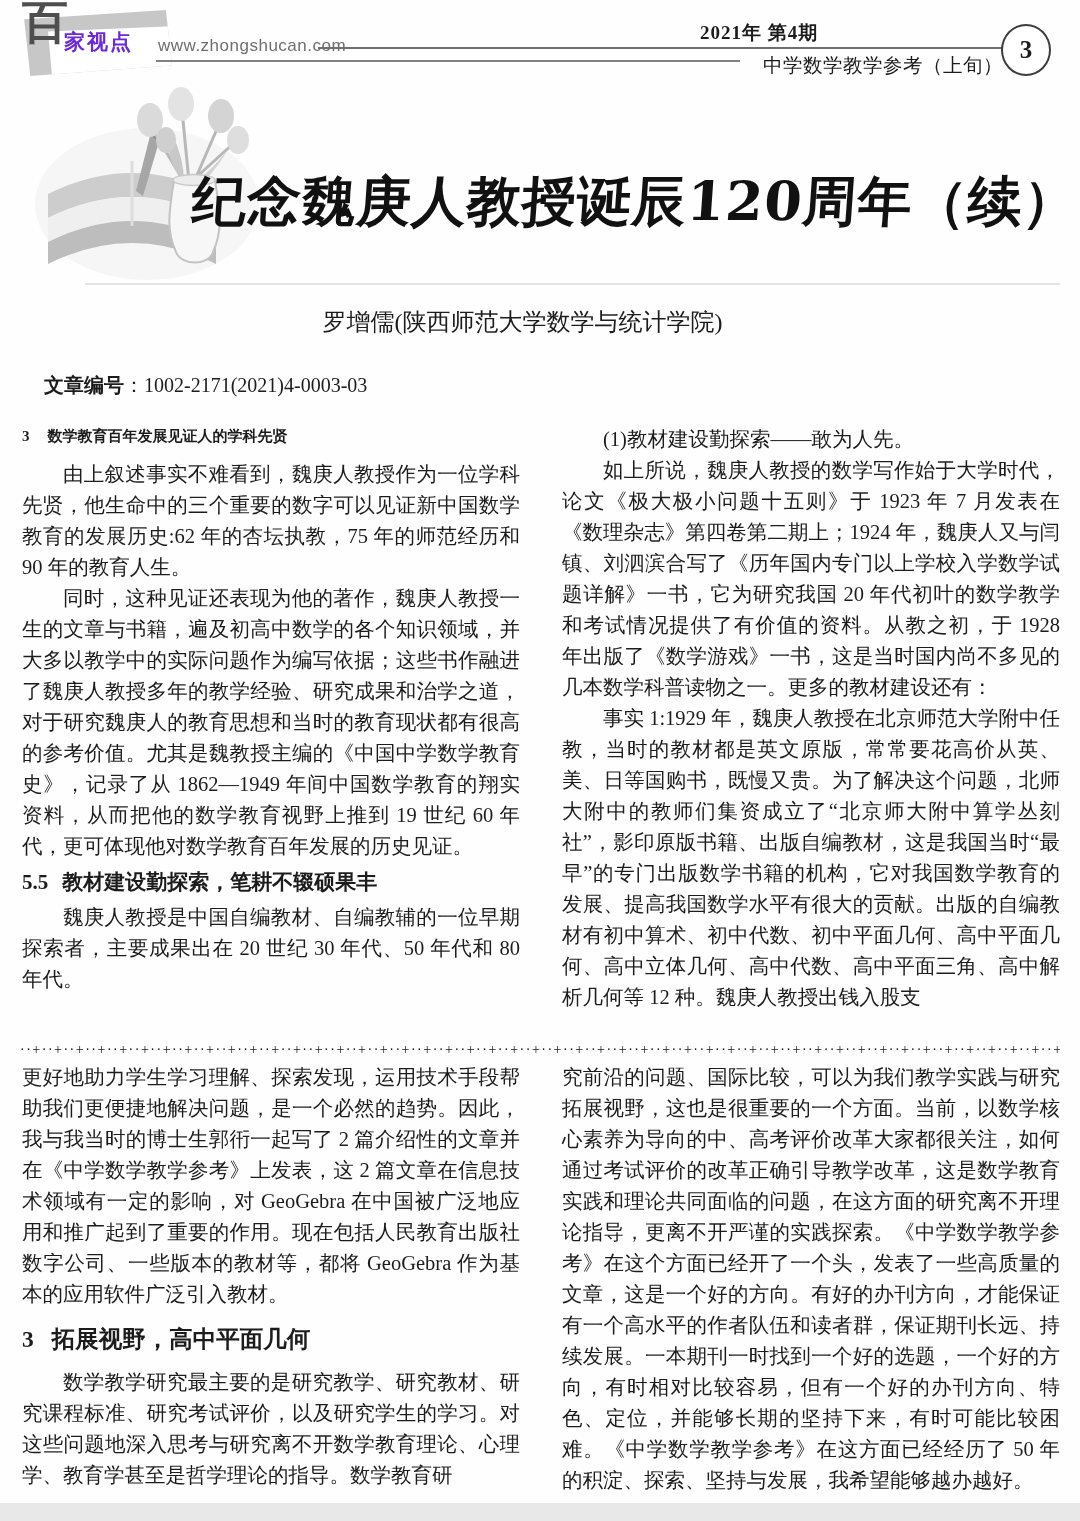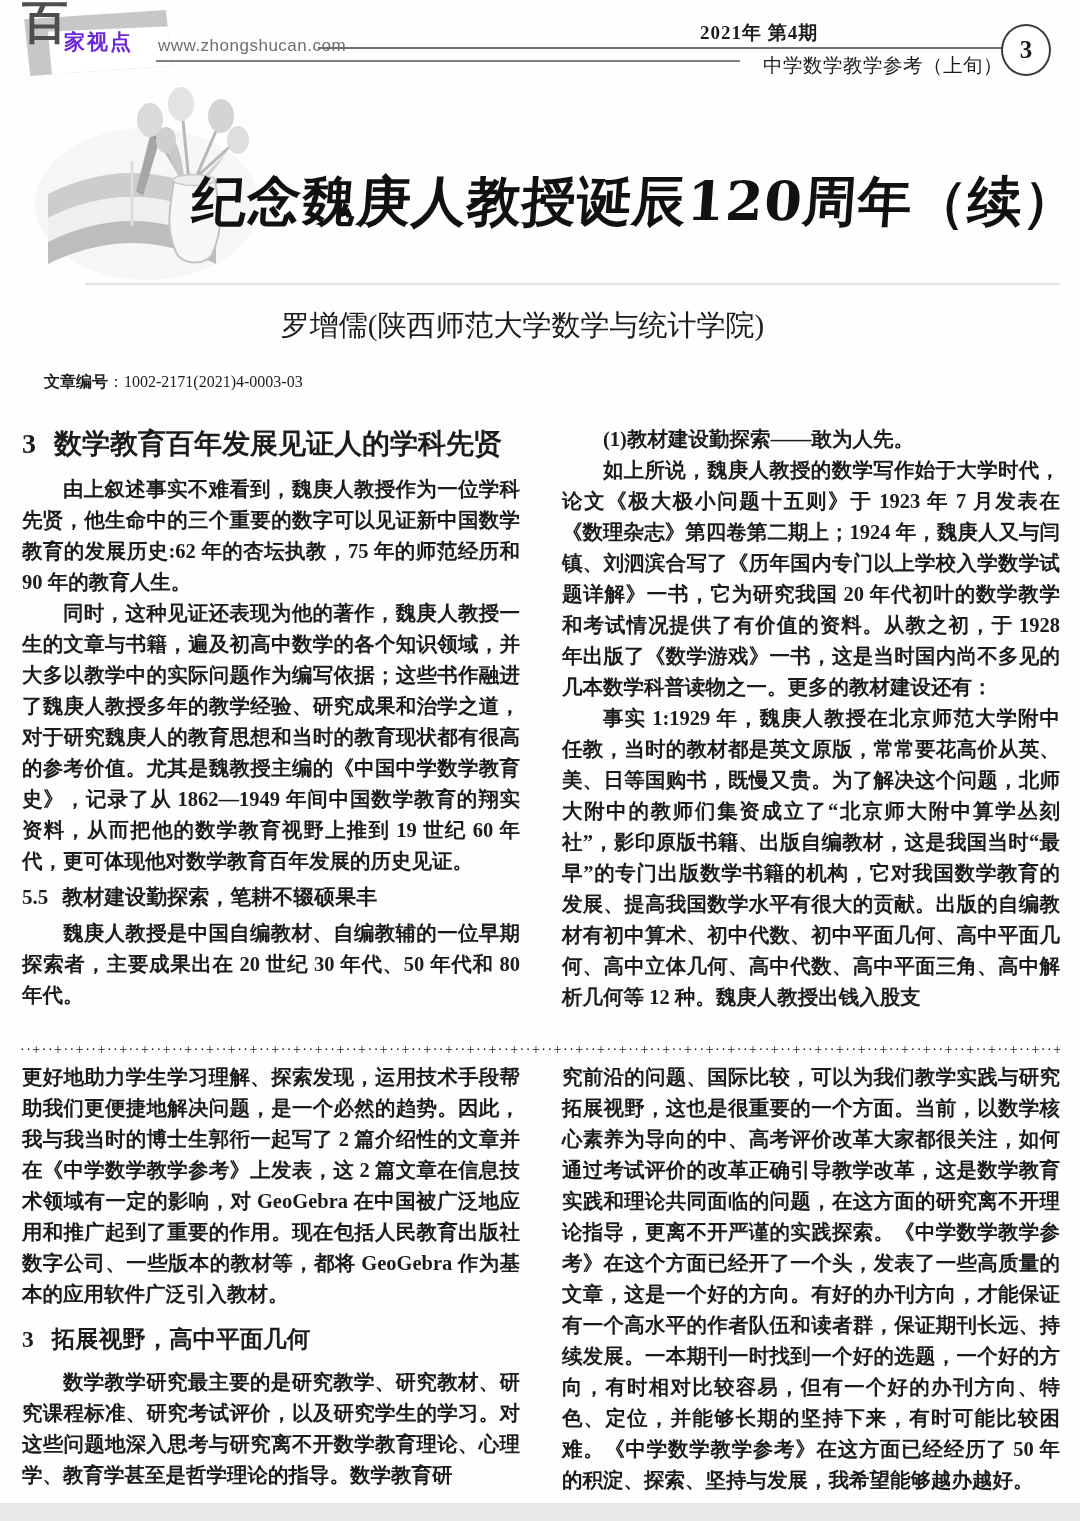--- a/index.html
+++ b/index.html
@@ -25,33 +25,33 @@
   .page-badge{position:absolute;left:1001px;top:24px;width:46px;height:48px;border:2px solid #3c3c3c;
               border-radius:50%;display:flex;align-items:center;justify-content:center;
               font-size:25px;font-weight:bold;background:#fff;}
 
   
   .illustration{position:absolute;left:32px;top:86px;}
   .main-title{position:absolute;left:192px;top:166px;width:878px;font-size:54px;font-weight:bold;
               font-family:"DejaVu Serif",serif;letter-spacing:1px;white-space:nowrap;
               transform:skewX(-4deg);color:#111;}
   .title-underline{position:absolute;left:85px;top:283px;width:975px;height:2px;background:#e4e4e4;}
-  .author{position:absolute;left:0;top:306px;width:1045px;text-align:center;font-size:29px;}
+  .author{position:absolute;left:0;top:306px;width:1045px;text-align:center;font-size:24px;}
 
-  .article-no{position:absolute;left:44px;top:372px;font-size:16px;}
+  .article-no{position:absolute;left:44px;top:372px;font-size:20px;}
   .article-no b{font-family:"Liberation Sans",sans-serif;font-weight:bold;}
 
   
   .cols{position:absolute;left:22px;width:1038px;display:flex;gap:42px;}
   .cols-upper{top:424px;}
   .cols-lower{top:1062px;}
   .col{width:498px;}
-  .body-p{font-size:20.5px;line-height:31px;text-align:justify;margin:0;font-weight:bold;}
+  .body-p{font-size:20.5px;line-height:31px;text-align:justify;margin:0;}
   .indent{text-indent:2em;}
-  .sec-h{font-size:28px;font-weight:bold;font-family:"Liberation Sans",sans-serif;
+  .sec-h{font-size:15px;font-weight:bold;font-family:"Liberation Sans",sans-serif;
          margin:2px 0 12px 0;line-height:1.3;}
   .sec-h .num{font-family:"Liberation Serif",serif;margin-right:18px;}
   .sub-h{font-size:21px;font-weight:bold;font-family:"Liberation Sans",sans-serif;
          margin:5px 0 5px 0;line-height:1.4;}
   .sub-h .num{font-family:"Liberation Serif",serif;margin-right:14px;}
   .sec-h2{font-size:23.5px;font-weight:bold;font-family:"Liberation Sans",sans-serif;
           margin:14px 0 12px 0;line-height:1.3;}
   .sec-h2 .num{font-family:"Liberation Serif",serif;margin-right:18px;}
 
   

